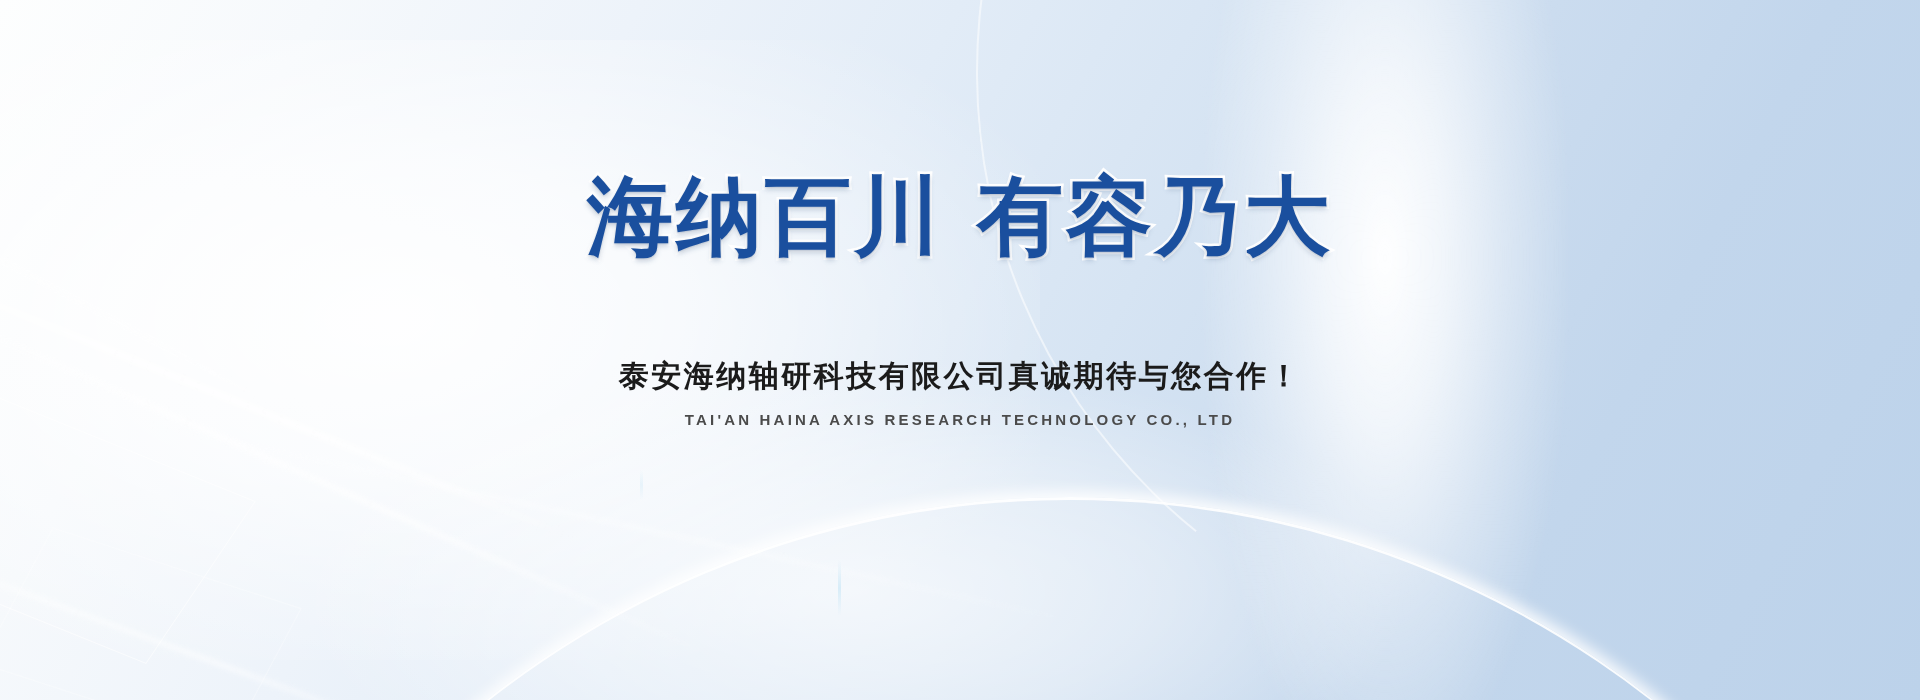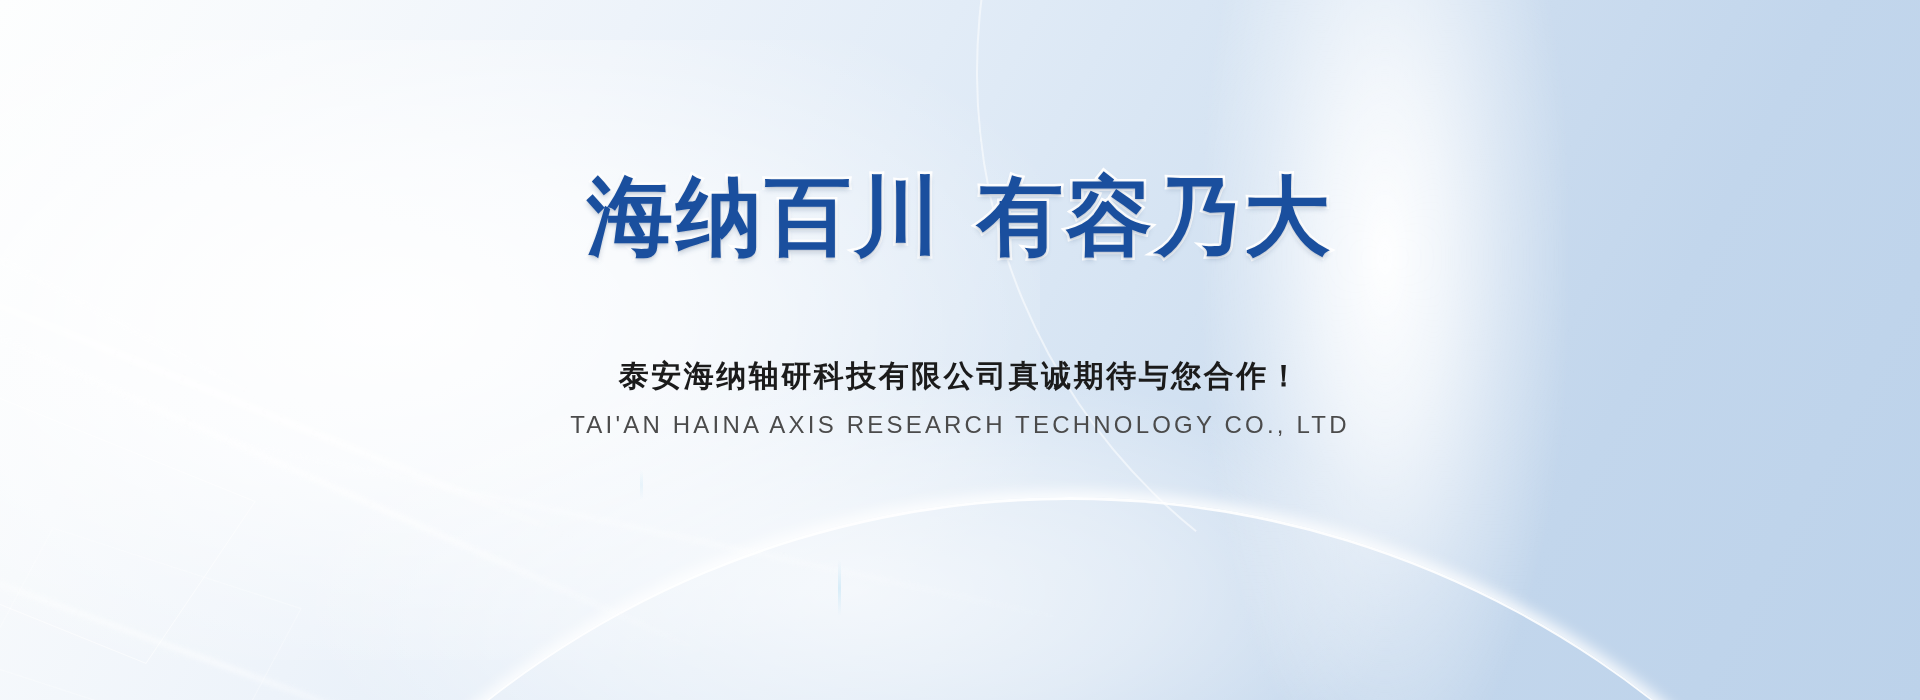--- a/index.html
+++ b/index.html
@@ -197,22 +197,22 @@
     margin-top: 92px;
     font-size: 30px;
     font-weight: 700;
     letter-spacing: 2.5px;
     color: #1b1b1b;
     white-space: nowrap;
   }
 
   .subtitle-en {
     margin-top: 14px;
-    font-size: 24px;
-    font-weight: 400;
+    font-size: 15px;
+    font-weight: 700;
     letter-spacing: 3.2px;
     color: #4b4b4b;
     white-space: nowrap;
   }
 </style>
 </head>
 <body>
 
 <div class="banner">
 

